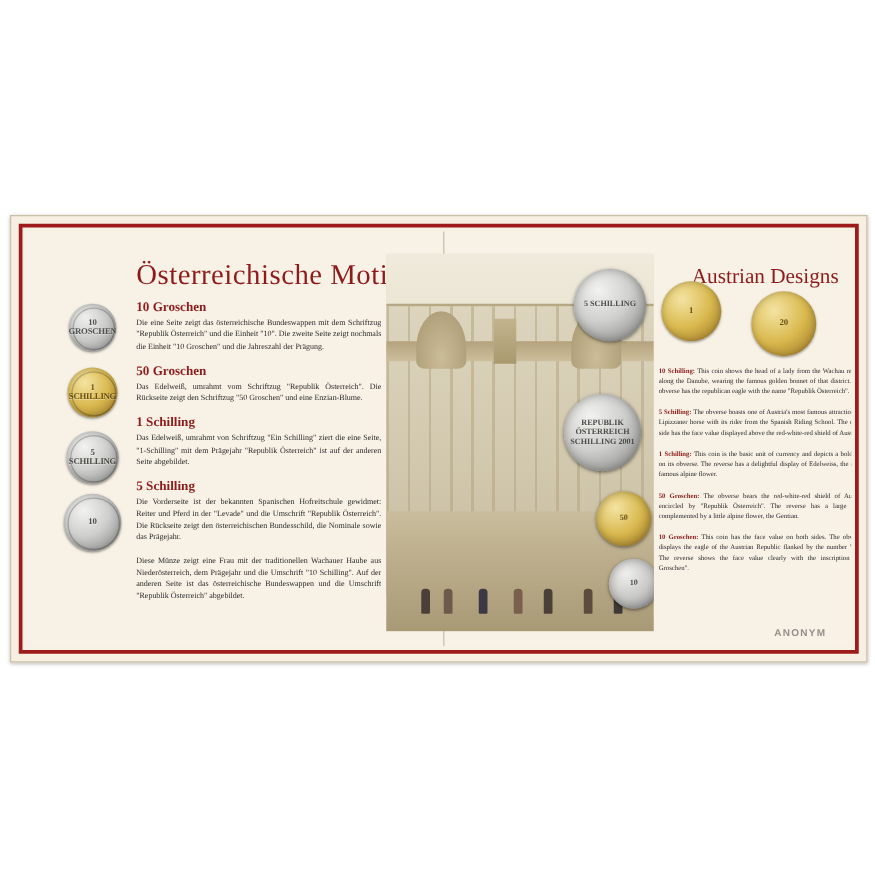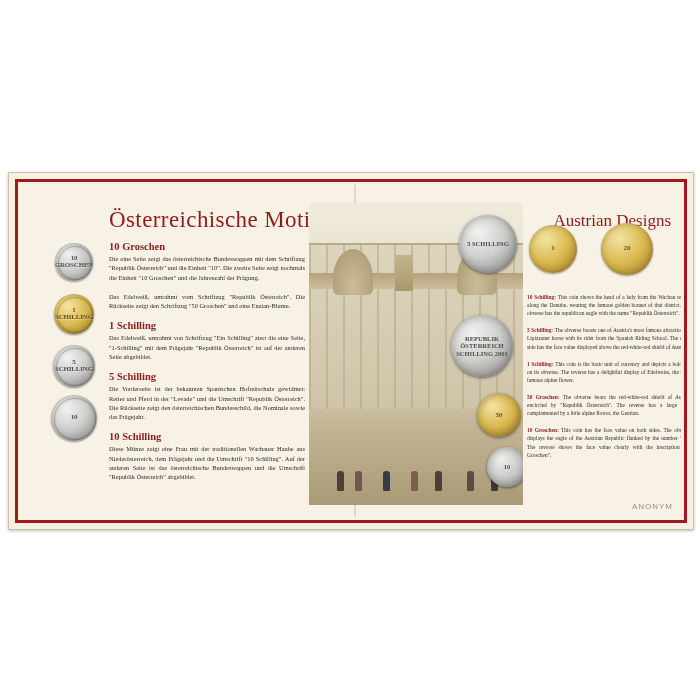--- a/index.html
+++ b/index.html
@@ -273,27 +273,27 @@
   .photo-coin .face {
     font-size: 6.5px;
     font-weight: bold;
     text-align: center;
     line-height: 1.1;
   }
 
   
   #watermark {
     position: absolute;
-    right: 8px;
+    right: 20px;
     bottom: 6px;
     font-size: 8px;
     letter-spacing: 1px;
     color: rgba(60,60,60,0.55);
     font-family: "Liberation Sans", sans-serif;
-    font-weight: normal;
+    font-weight: bold;
   }
 </style>
 </head>
 <body>
 
 <div id="stage">
 
   <div id="booklet">
     <div id="frame">
       <div id="page">
@@ -329,32 +329,32 @@
             </div>
           </div>
         </div>
 
         <div id="de-list">
           <div class="de-item">
             <div class="de-head">10 Groschen</div>
             <div class="de-body">Die eine Seite zeigt das österreichische Bundeswappen mit dem Schriftzug "Republik Österreich" und die Einheit "10". Die zweite Seite zeigt nochmals die Einheit "10 Groschen" und die Jahreszahl der Prägung.</div>
           </div>
           <div class="de-item">
+            <div class="de-head">50 Groschen</div>
             <div class="de-body">Das Edelweiß, umrahmt vom Schriftzug "Republik Österreich". Die Rückseite zeigt den Schriftzug "50 Groschen" und eine Enzian-Blume.</div>
           </div>
           <div class="de-item">
             <div class="de-head">1 Schilling</div>
             <div class="de-body">Das Edelweiß, umrahmt von Schriftzug "Ein Schilling" ziert die eine Seite, "1-Schilling" mit dem Prägejahr "Republik Österreich" ist auf der anderen Seite abgebildet.</div>
           </div>
           <div class="de-item">
             <div class="de-head">5 Schilling</div>
             <div class="de-body">Die Vorderseite ist der bekannten Spanischen Hofreitschule gewidmet: Reiter und Pferd in der "Levade" und die Umschrift "Republik Österreich". Die Rückseite zeigt den österreichischen Bundesschild, die Nominale sowie das Prägejahr.</div>
           </div>
           <div class="de-item">
-            <div class="de-head">10 Schilling</div>
             <div class="de-body">Diese Münze zeigt eine Frau mit der traditionellen Wachauer Haube aus Niederösterreich, dem Prägejahr und die Umschrift "10 Schilling". Auf der anderen Seite ist das österreichische Bundeswappen und die Umschrift "Republik Österreich" abgebildet.</div>
           </div>
         </div>
 
         <div id="picture">
           <div class="sky"></div>
           <div class="palace">
             <div class="roofline"></div>
             <div class="dome d1"></div>
             <div class="dome d2"></div>
@@ -381,21 +381,21 @@
           </div>
           <div class="photo-coin alu" style="width:40px;height:40px;left:178px;top:244px;">
             <div class="face">10</div>
           </div>
         </div>
 
         <div id="en-coins">
           <div class="en-coin brass" style="width:48px;height:48px;left:2px;top:8px;">
             <div class="face">1</div>
           </div>
-          <div class="en-coin brass" style="width:52px;height:52px;left:74px;top:6px;">
+          <div class="en-coin brass" style="width:52px;height:52px;left:74px;top:16px;">
             <div class="face">20</div>
           </div>
         </div>
 
         <div id="en-list">
           <div class="en-item">
             <span class="en-head">10 Schilling:</span>
             <span>This coin shows the head of a lady from the Wachau region along the Danube, wearing the famous golden bonnet of that district. The obverse has the republican eagle with the name "Republik Österreich".</span>
           </div>
           <div class="en-item">

